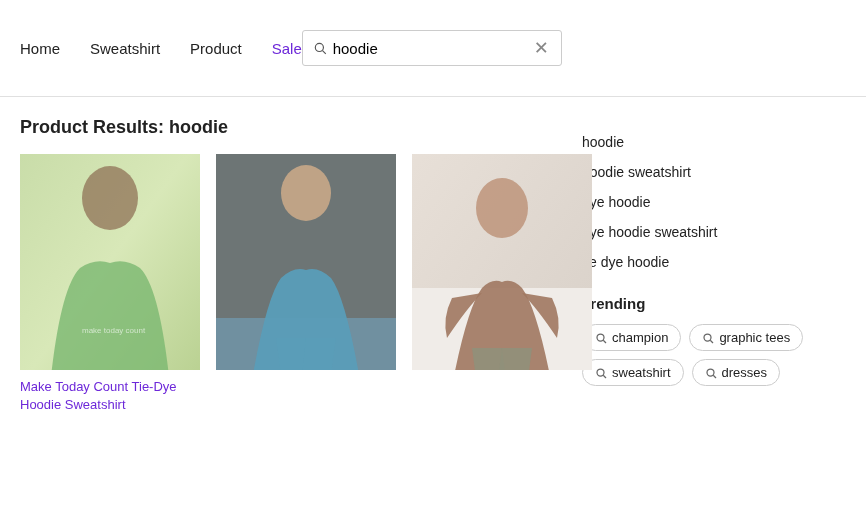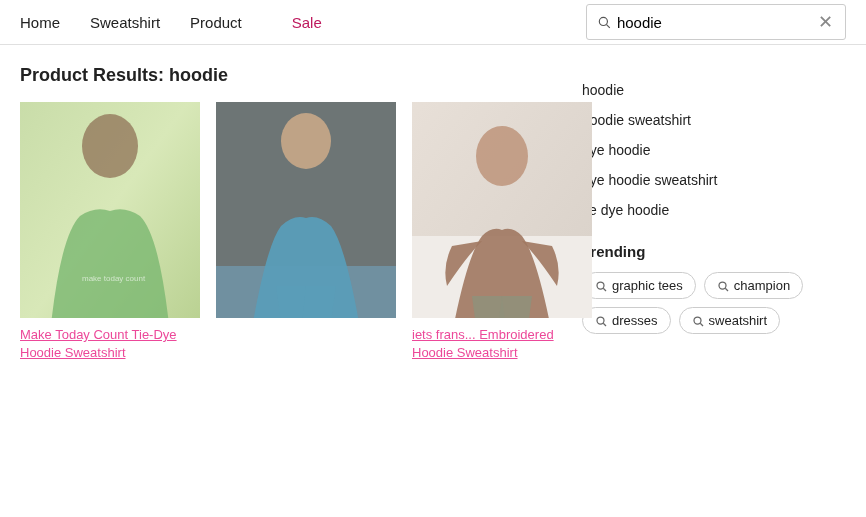--- a/index.html
+++ b/index.html
@@ -1,36 +1,36 @@
 <!DOCTYPE html>
 <html><head>
   <meta charset="utf-8">
   <style>
     * { box-sizing: border-box; margin: 0; padding: 0; }
     body { font-family: Arial, sans-serif; font-size: 14px; color: #222; background: #fff; width: 866px; min-height: 517px; overflow: hidden; }
 
     
-    .header { display: flex; align-items: center; justify-content: space-between; padding: 4px 20px; border-bottom: 1px solid #e0e0e0; }
+    .header { display: flex; align-items: center; padding: 30px 20px; border-bottom: 1px solid #e0e0e0; }
     .nav { display: flex; gap: 30px; }
     .nav-item { font-size: 15px; color: #222; cursor: pointer; }
-    .nav-item.sale { color: #be185d; margin-left: 20px; }
+    .nav-item.sale { color: #6d28d9; }
     .search-bar { display: flex; align-items: center; border: 1.5px solid #ccc; border-radius: 3px; padding: 6px 10px; width: 260px; position: relative; }
     .search-bar input { border: none; outline: none; font-size: 15px; flex: 1; }
     .search-icon-svg { width: 16px; height: 16px; margin-right: 6px; color: #555; }
     .clear-btn { background: none; border: none; cursor: pointer; font-size: 18px; color: #888; padding: 0 2px; }
 
     
     .main { display: flex; padding: 20px; gap: 11px; }
 
     
     .products-section { flex: 1; min-width: 0; }
     .section-title { font-size: 18px; font-weight: bold; margin-bottom: 16px; }
     .products-grid { display: flex; gap: 16px; }
     .product-card { width: 180px; cursor: pointer; }
-    .product-name { margin-top: 8px; font-size: 13px; color: #ec4899; line-height: 1.4; text-decoration: underline; }
+    .product-name { margin-top: 8px; font-size: 13px; color: #6d28d9; line-height: 1.4; }
 
     
     .search-dropdown { width: 280px; padding: 10px 16px; flex-shrink: 0; }
     .suggestion-list { list-style: none; margin-bottom: 18px; }
     .suggestion-list li { padding: 7px 0; font-size: 14px; color: #222; cursor: pointer; border-bottom: none; }
     .trending-title { font-size: 15px; font-weight: bold; margin-bottom: 12px; }
     .trending-tags { display: flex; flex-wrap: wrap; gap: 8px; }
     .tag { display: flex; align-items: center; gap: 5px; border: 1px solid #ccc; border-radius: 20px; padding: 5px 12px; font-size: 13px; cursor: pointer; background: #fff; }
     .tag-search-icon { width: 12px; height: 12px; color: #666; }
 
@@ -127,21 +127,20 @@
 
             <path d="M40 248 Q55 170 70 150 Q80 140 90 144 Q100 140 110 150 Q125 170 140 248Z" fill="#a07860" opacity="0.9"></path>
 
             <path d="M40 160 Q30 180 35 200 Q55 170 70 155Z" fill="#a07860" opacity="0.9"></path>
             <path d="M140 160 Q150 180 145 200 Q125 170 110 155Z" fill="#a07860" opacity="0.9"></path>
 
             <path d="M60 210 L65 248 L95 248 L90 210Z" fill="#90907a" opacity="0.9"></path>
             <path d="M120 210 L115 248 L85 248 L90 210Z" fill="#90907a" opacity="0.9"></path>
           </svg>
         </div>
-        <div class="product-name">iets frans... Embroidered Hoodie Sweatshirt</div>
       </div>
 
     </div>
   </div>
 
   <div class="search-dropdown">
     <ul class="suggestion-list">
       <li>hoodie</li>
       <li>hoodie sweatshirt</li>
       <li>dye hoodie</li>
@@ -149,38 +148,38 @@
       <li>tie dye hoodie</li>
     </ul>
 
     <div class="trending-title">Trending</div>
     <div class="trending-tags">
       <div class="tag">
         <svg class="tag-search-icon" viewBox="0 0 24 24" fill="none" stroke="currentColor" stroke-width="2.5">
           <circle cx="11" cy="11" r="7"></circle>
             <line x1="16.5" y1="16.5" x2="22" y2="22"></line>
         </svg>
+        <span>champion</span>
+      </div>
+      <div class="tag">
+        <svg class="tag-search-icon" viewBox="0 0 24 24" fill="none" stroke="currentColor" stroke-width="2.5">
+          <circle cx="11" cy="11" r="7"></circle>
+            <line x1="16.5" y1="16.5" x2="22" y2="22"></line>
+        </svg>
         <span>graphic tees</span>
       </div>
       <div class="tag">
         <svg class="tag-search-icon" viewBox="0 0 24 24" fill="none" stroke="currentColor" stroke-width="2.5">
           <circle cx="11" cy="11" r="7"></circle>
             <line x1="16.5" y1="16.5" x2="22" y2="22"></line>
         </svg>
-        <span>champion</span>
+        <span>sweatshirt</span>
       </div>
       <div class="tag">
         <svg class="tag-search-icon" viewBox="0 0 24 24" fill="none" stroke="currentColor" stroke-width="2.5">
           <circle cx="11" cy="11" r="7"></circle>
             <line x1="16.5" y1="16.5" x2="22" y2="22"></line>
         </svg>
         <span>dresses</span>
       </div>
-      <div class="tag">
-        <svg class="tag-search-icon" viewBox="0 0 24 24" fill="none" stroke="currentColor" stroke-width="2.5">
-          <circle cx="11" cy="11" r="7"></circle>
-            <line x1="16.5" y1="16.5" x2="22" y2="22"></line>
-        </svg>
-        <span>sweatshirt</span>
-      </div>
     </div>
   </div>
 </div>
 
 </body></html>

